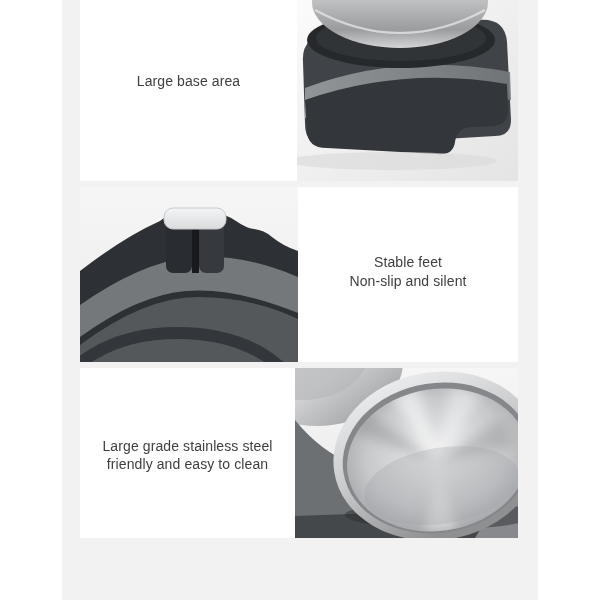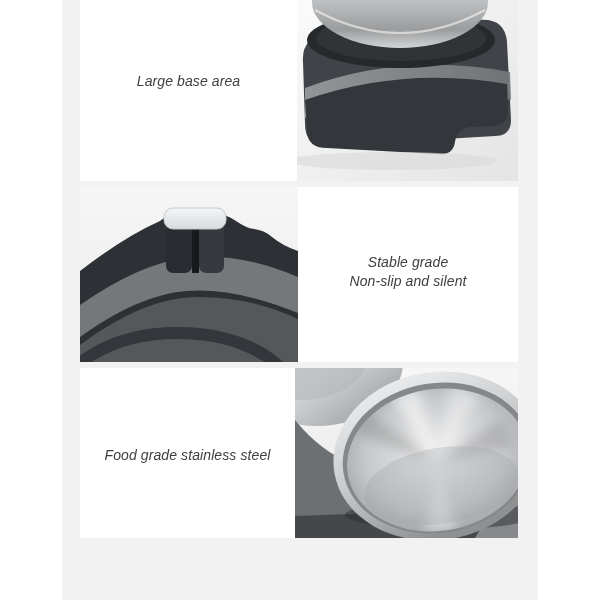--- a/index.html
+++ b/index.html
@@ -6,21 +6,21 @@
   body{
     width:600px;height:600px;position:relative;overflow:hidden;
     background:#ffffff;
     font-family:"Liberation Sans","DejaVu Sans",sans-serif;
   }
   .canvas{
     position:absolute;left:62px;top:0;width:476px;height:600px;
     background:#f2f2f2;
   }
   .inner{padding:0 20px 0 18px;}
-  .row{display:flex;font-style:italic;}
+  .row{display:flex;}
   .row.s2,.row.s3{margin-top:6px;}
   .s1{height:181px;}
   .s2{height:175px;}
   .s3{height:170px;}
   .cell{position:relative;overflow:hidden;}
   .text-cell{
     background:#ffffff;
     display:flex;align-items:center;justify-content:center;
   }
   .s1 .text-cell{width:217px;padding-bottom:18px;box-sizing:border-box;}
@@ -109,30 +109,31 @@
           <g>
             <rect x="86" y="28" width="26" height="58" rx="7" fill="#292c30"></rect>
             <rect x="112" y="34" width="7" height="52" fill="#17191c"></rect>
             <rect x="119" y="28" width="25" height="58" rx="7" fill="#36393d"></rect>
             <rect x="84" y="21" width="62" height="21" rx="9" fill="url(#p2cap)" stroke="#c6c8ca" stroke-width="1"></rect>
           </g>
         </svg>
       </div>
       <div class="cell text-cell">
         <p class="feature-text">
-          <span class="line">Stable grade</span>
+          <span class="line">Stable feet</span>
           <span class="line">Non-slip and silent</span>
         </p>
       </div>
     </section>
 
     <section class="row s3">
       <div class="cell text-cell">
         <p class="feature-text">
-          <span class="line">Food grade stainless steel</span>
+          <span class="line">Large grade stainless steel</span>
+          <span class="line">friendly and easy to clean</span>
         </p>
       </div>
       <div class="cell photo-cell">
         <svg width="223" height="170" viewBox="0 0 223 170">
           <defs>
             <linearGradient id="p3bg" x1="0" y1="0" x2="0" y2="1">
               <stop offset="0" stop-color="#f6f6f6"></stop>
                 <stop offset="1" stop-color="#e8e8e8"></stop>
             </linearGradient>
             <linearGradient id="p3steelA" x1="0" y1="0" x2="1" y2="1">

